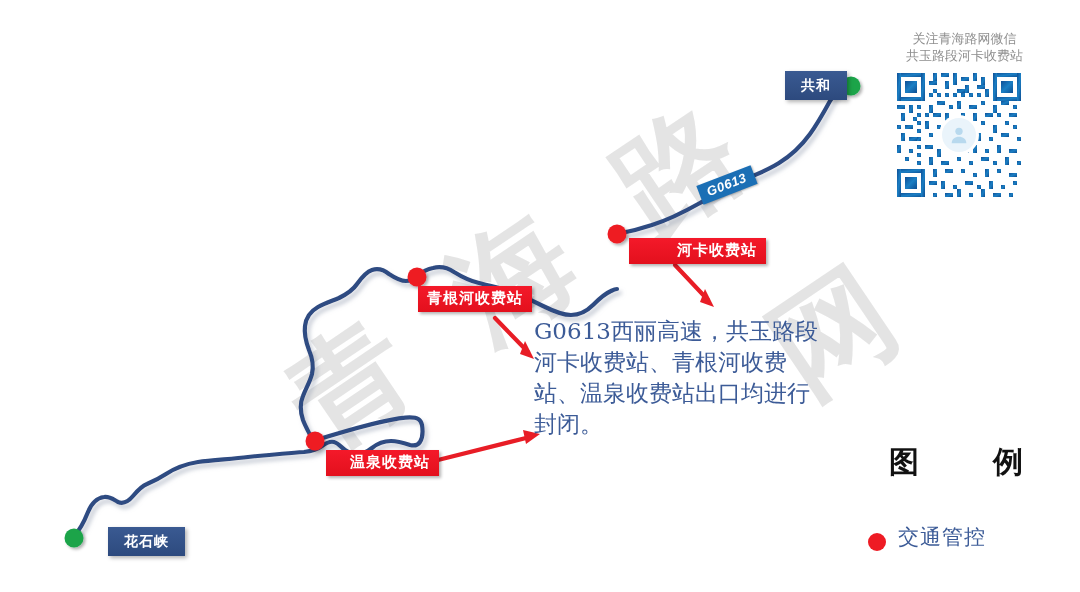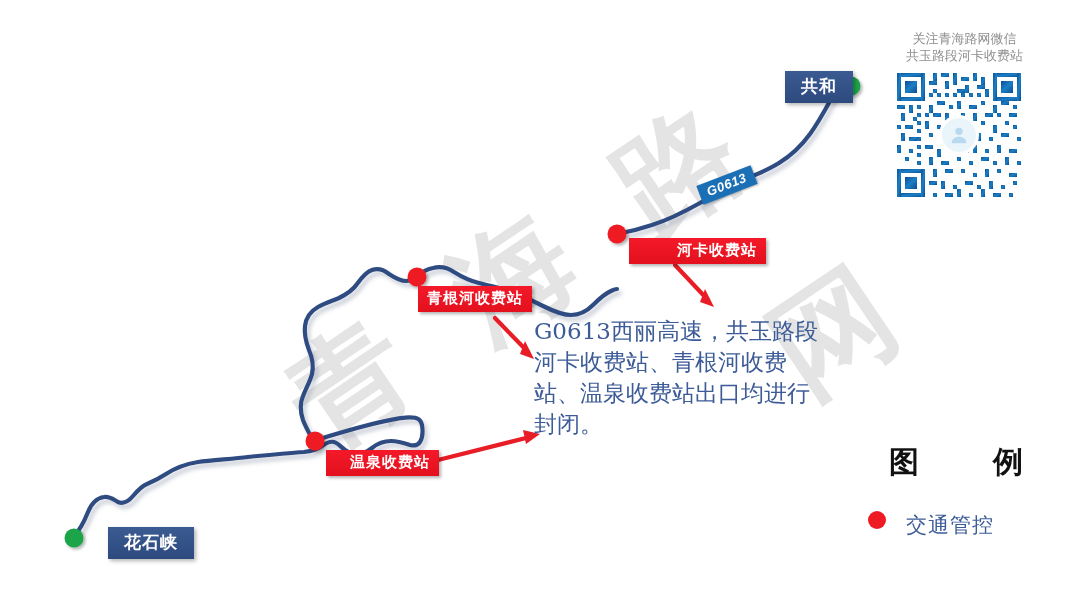--- a/index.html
+++ b/index.html
@@ -57,21 +57,21 @@
     background: linear-gradient(180deg,#f4192a 0%, #e3101d 100%);
     color: #ffffff;
     font-size: 15px;
     padding: 5px 9px 6px 9px;
     box-shadow: 2px 2px 3px rgba(0,0,0,0.30);
     font-family: "DejaVu Sans", "Liberation Sans", sans-serif;
   }
   .lbl-city {
     background: linear-gradient(180deg,#3a5a92 0%, #2d4a7e 100%);
     color: #ffffff;
-    font-size: 17px;
+    font-size: 14px;
     padding: 7px 16px 8px 16px;
     box-shadow: 2px 2px 4px rgba(0,0,0,0.30);
     font-family: "DejaVu Sans", "Liberation Sans", sans-serif;
   }
   .lbl-route {
     background: #1b6fb5;
     color: #ffffff;
     font-size: 13px;
     font-style: italic;
     font-weight: 700;
@@ -147,23 +147,23 @@
     color: #111111;
     font-size: 30px;
     font-weight: 700;
     font-family: "DejaVu Serif", "Liberation Serif", serif;
     letter-spacing: 22px;
     text-align: center;
     padding-left: 8px;
   }
   #legend-row {
     display: flex;
-    align-items: flex-start;
-    margin-top: 28px;
-    gap: 20px;
+    align-items: flex-end;
+    margin-top: 40px;
+    gap: 12px;
   }
   .legend-dot {
     width: 18px; height: 18px;
     border-radius: 50%;
     background: #ee1b24;
     flex: 0 0 auto;
   }
   #legend-label {
     color: #3c5b97;
     font-size: 21px;

